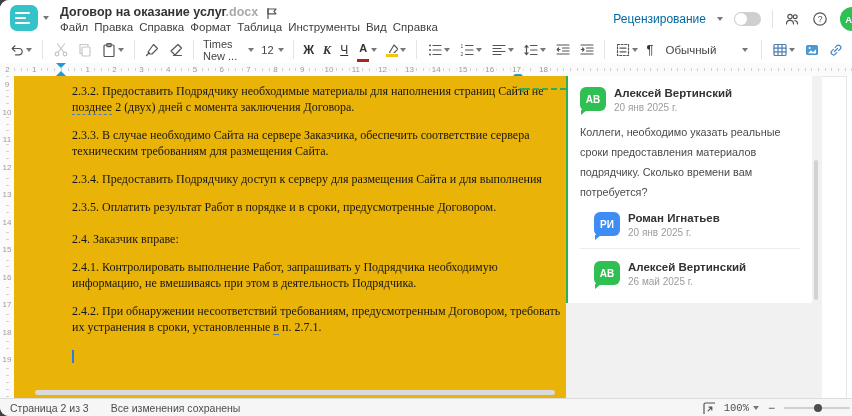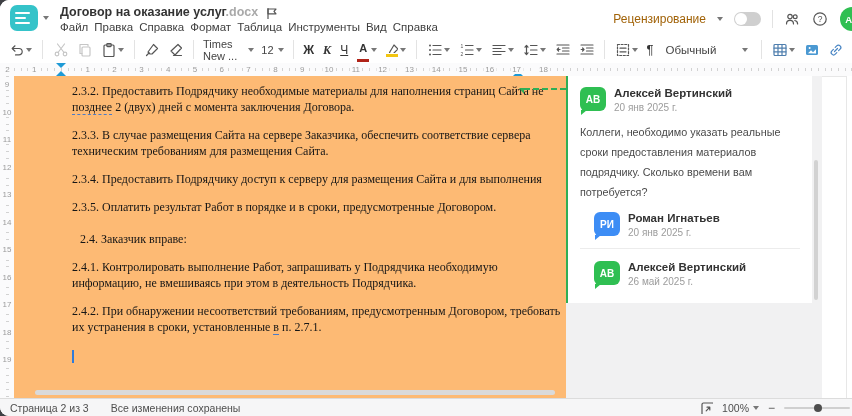--- a/index.html
+++ b/index.html
@@ -13,21 +13,21 @@
   .logo i{display:block;height:2px;background:#fff;border-radius:1px;}
   .logo i:nth-child(1){width:15px;}.logo i:nth-child(2){width:11px;}.logo i:nth-child(3){width:15px;}
   .caret{display:inline-block;width:0;height:0;border-left:3.5px solid transparent;border-right:3.5px solid transparent;border-top:4px solid #777;vertical-align:middle;}
   .logo-caret{position:absolute;left:43px;top:16px;}
   .title-row{position:absolute;left:60px;top:5px;font-size:12.5px;color:#333;display:flex;align-items:center;gap:6px;}
   .title-main{font-weight:bold;}
   .title-ext{color:#a9a9a9;font-weight:bold;}
   .menu-row{position:absolute;left:60px;top:21px;display:flex;gap:6px;font-size:11.5px;color:#404040;}
   .menu-item{cursor:default;}
   .header-right{position:absolute;right:12px;top:7px;display:flex;align-items:center;gap:11px;}
-  .review-label{font-size:12px;color:#a16207;}
+  .review-label{font-size:12px;color:#0369a1;}
   .toggle{width:27px;height:14px;border-radius:7px;background:#cfcfcf;position:relative;}
   .toggle .knob{position:absolute;left:1px;top:1px;width:12px;height:12px;border-radius:50%;background:#fff;}
   .vdiv{width:1px;height:18px;background:#e2e2e2;}
   .avatar-chip{width:24px;height:24px;border-radius:50%;background:#2fbf52;color:#fff;font-size:9.5px;font-weight:bold;display:flex;align-items:center;justify-content:center;}
 
   
   .toolbar{position:absolute;top:36px;left:0;right:0;height:27px;background:#fff;display:flex;align-items:center;padding:0 8px;gap:7px;box-sizing:border-box;}
   .tsep{width:1px;height:19px;background:#e3e3e3;margin:0 2px;}
   .tbtn{display:flex;align-items:center;gap:2px;height:22px;padding:0 1px;border-radius:2px;}
   .i{width:15px;height:15px;stroke:#555;fill:none;stroke-width:1.2;stroke-linecap:round;stroke-linejoin:round;}
@@ -49,21 +49,21 @@
   .hnum{position:absolute;top:2px;transform:translateX(-50%);font-size:8px;color:#9b9b9b;background:#fbfbfc;padding:0 2px;line-height:9px;}
   .vruler{position:absolute;top:76px;left:0;width:14px;bottom:18px;background:#fbfbfc;border-right:1px solid #e7e7e7;
      background-image:repeating-linear-gradient(180deg,#d2d2d2 0 1px,transparent 1px 6.8px);background-size:3px 100%;background-repeat:no-repeat;background-position:6px 0;}
   .vnum{position:absolute;left:1px;width:12px;text-align:center;font-size:8px;color:#9b9b9b;background:#fbfbfc;line-height:9px;}
   .tri{position:absolute;width:0;height:0;}
   .m-ind-top{left:56px;top:0;border-left:5px solid transparent;border-right:5px solid transparent;border-top:5px solid #1e9ad6;}
   .m-ind-bot{left:56px;bottom:0;border-left:5px solid transparent;border-right:5px solid transparent;border-bottom:5px solid #1e9ad6;}
   .m-right{left:513px;bottom:0;border-left:5px solid transparent;border-right:5px solid transparent;border-bottom:5px solid #1e9ad6;}
 
   
-  .doc-area{position:absolute;top:76px;left:14px;width:552px;bottom:18px;background:#fdba74;overflow:hidden;}
+  .doc-area{position:absolute;top:76px;left:14px;width:552px;bottom:18px;background:#eab308;overflow:hidden;}
   .doc-text{position:absolute;left:58px;top:7px;width:470px;font-family:"Liberation Serif",serif;font-size:12px;line-height:16px;color:#161616;}
   .para{margin:0 0 12px 0;white-space:nowrap;}
   .seg-u{border-bottom:1px dashed #4a7bc9;}
   .cursor{display:inline-block;width:2px;height:13px;background:#2f7bd9;vertical-align:middle;}
   .hscroll{position:absolute;left:35px;top:390px;width:520px;height:5px;border-radius:3px;background:#dadada;}
 
   
   .connector{position:absolute;left:524px;top:88px;width:42px;border-top:2px dashed #2fae57;}
   .connector-arrow{position:absolute;left:519px;top:88px;width:0;height:0;border-top:6px solid #2fae57;border-left:5px solid transparent;}
 
@@ -83,21 +83,21 @@
   .cscroll{position:absolute;left:248px;top:84px;width:4px;height:140px;border-radius:2px;background:#d2d2d2;}
 
   
   .sidebar{position:absolute;top:76px;right:0;width:30px;bottom:18px;background:#fff;border-left:1px solid #e7e7e7;display:flex;flex-direction:column;align-items:center;padding-top:8px;gap:17px;box-sizing:border-box;}
   .sb{width:16px;height:16px;stroke:#6e6e6e;fill:none;stroke-width:1.2;stroke-linecap:round;stroke-linejoin:round;}
 
   
   .statusbar{position:absolute;left:0;right:0;bottom:0;height:18px;background:#f6f6f7;border-top:1px solid #dcdcdc;display:flex;align-items:center;font-size:10.5px;color:#4e4e4e;padding:0 10px;box-sizing:border-box;}
   .sb-left{display:flex;gap:22px;justify-content:flex-end;}
   .sb-right{margin-left:auto;display:flex;align-items:center;gap:9px;}
-  .zoom-val{display:flex;align-items:center;gap:4px;}
+  .zoom-val{display:flex;align-items:center;gap:4px;font-family:Liberation Mono, monospace;}
   .zslider{width:66px;height:2px;background:#d0d0d0;border-radius:1px;position:relative;}
   .zslider .knob{position:absolute;left:45%;top:-3px;width:8px;height:8px;border-radius:50%;background:#4e4e4e;}
   .zsign{font-size:12px;color:#555;line-height:10px;}
 </style>
 </head>
 <body>
 
 <div class="stage">
  <div class="window">
 
@@ -340,24 +340,24 @@
         <span class="vnum" style="top: 196.5px;">16</span>
         <span class="vnum" style="top: 224px;">17</span>
         <span class="vnum" style="top: 251.5px;">18</span>
         <span class="vnum" style="top: 279px;">19</span>
         <span class="vnum" style="top: 306.5px; margin-top: 20px;">20</span>
       </div>
 
   <div class="doc-area">
     <div class="doc-text">
           <div class="para"><span>2.3.2. Предоставить Подрядчику необходимые материалы для наполнения страниц Сайта не</span><br><span class="seg-u">позднее</span><span> 2 (двух) дней с момента заключения Договора.</span></div>
-          <div class="para"><span>2.3.3. В случае размещения Сайта на сервере Заказчика, обеспечить соответствие сервера</span><br><span>техническим требованиям для размещения Сайта.</span></div>
+          <div class="para"><span>2.3.3. В случае необходимо Сайта на сервере Заказчика, обеспечить соответствие сервера</span><br><span>техническим требованиям для размещения Сайта.</span></div>
           <div class="para"><span>2.3.4. Предоставить Подрядчику доступ к серверу для размещения Сайта и для выполнения</span><br></div>
           <div class="para"><span>2.3.5. Оплатить результат Работ в порядке и в сроки, предусмотренные Договором.</span></div>
-          <div class="para" style="margin-top: 16px; margin-left: 8px;"><span>2.4. Заказчик вправе:</span></div>
+          <div class="para" style="margin-top: 16px;"><span>2.4. Заказчик вправе:</span></div>
           <div class="para"><span>2.4.1. Контролировать выполнение Работ, запрашивать у Подрядчика необходимую</span><br><span>информацию, не вмешиваясь при этом в деятельность Подрядчика.</span></div>
           <div class="para"><span>2.4.2. При обнаружении несоответствий требованиям, предусмотренным Договором, требовать</span><br><span>их устранения в сроки, установленные </span><span class="seg-u">в</span><span> п. 2.7.1.</span></div>
           <div class="para"><span class="cursor"></span></div>
         </div>
   </div>
   <div class="connector"></div>
   <div class="connector-arrow"></div>
   <div class="hscroll"></div>
 
   <div class="comments">

